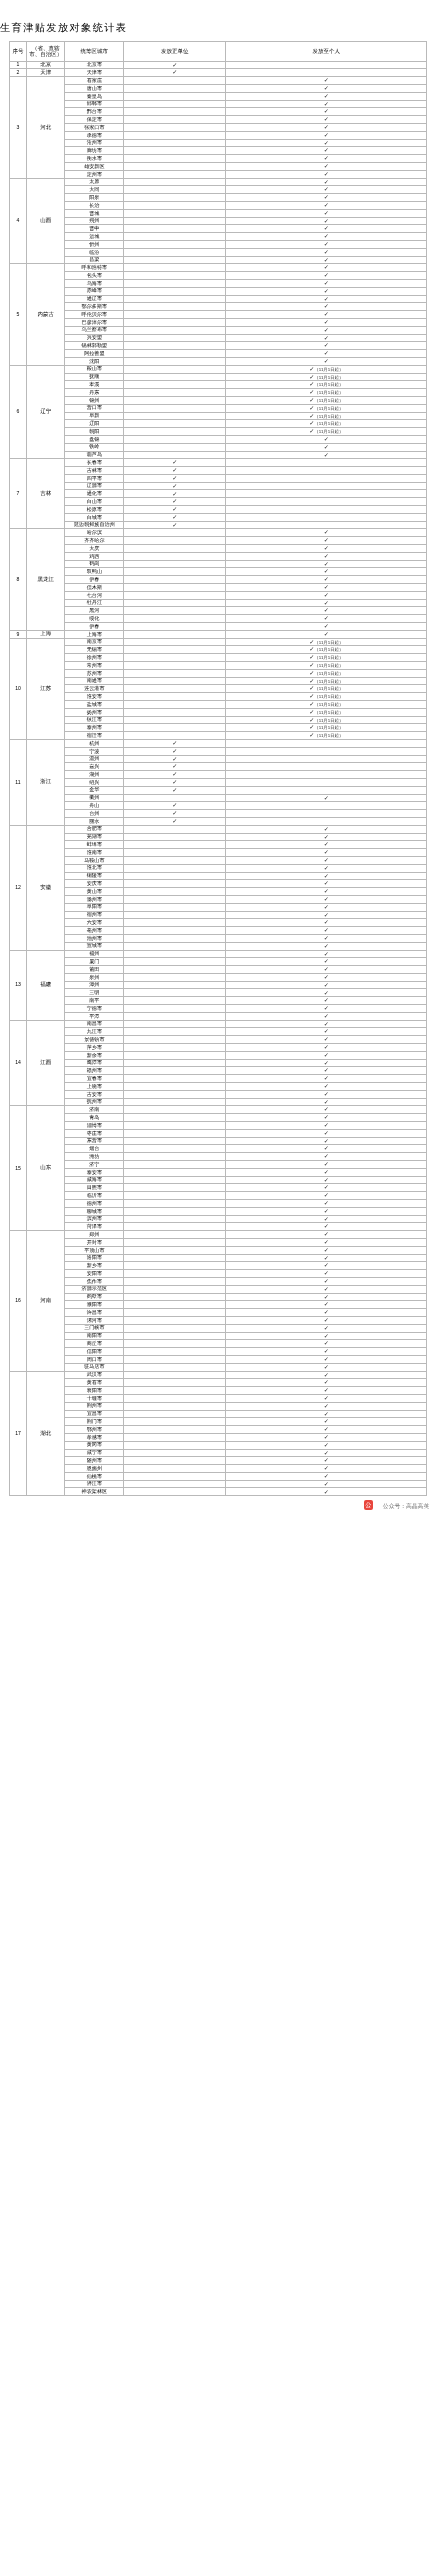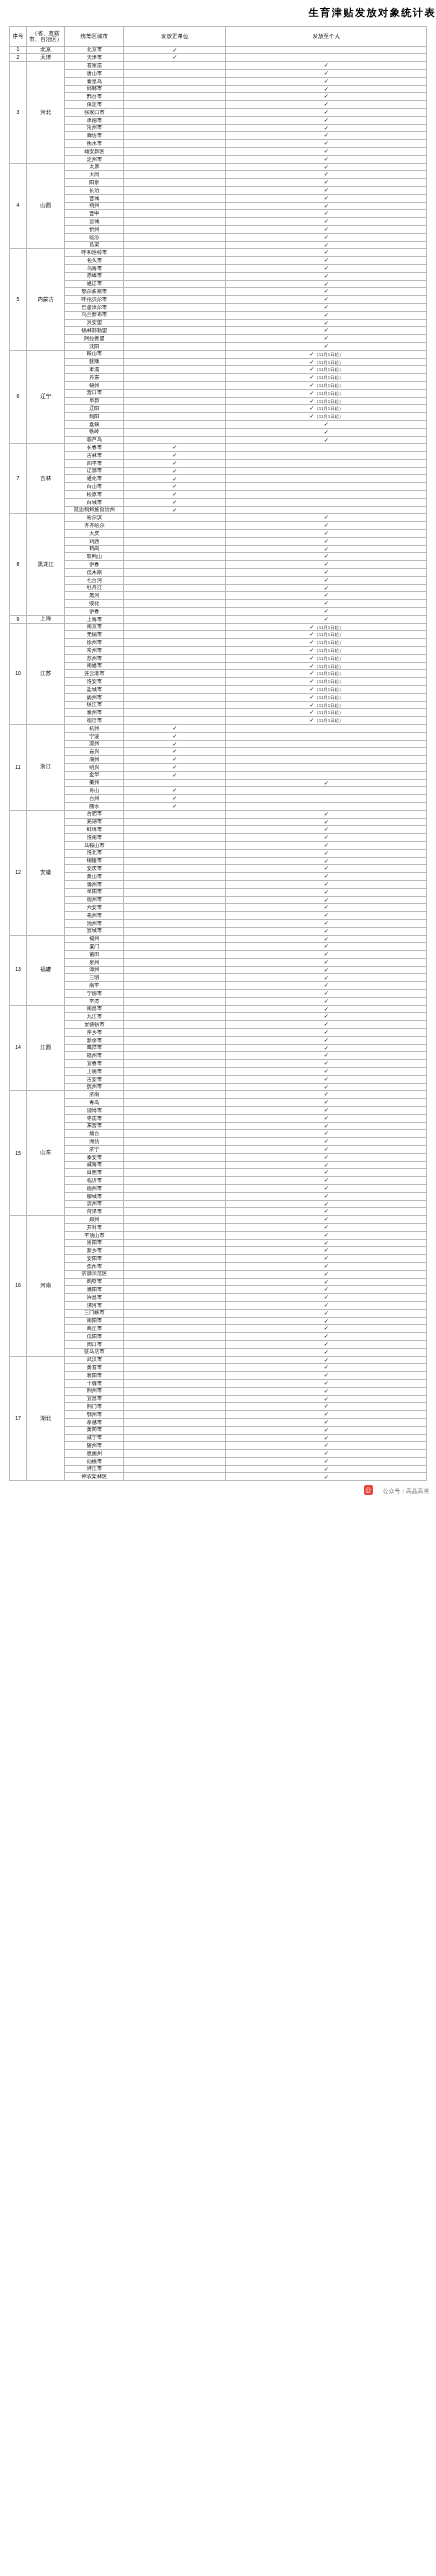--- a/index.html
+++ b/index.html
@@ -4,26 +4,27 @@
 <style>
   html,body{margin:0;padding:0;background:#ffffff;}
   body{
     width:436px;
     font-family:"Liberation Sans","DejaVu Sans",sans-serif;
     color:#000;
     -webkit-font-smoothing:antialiased;
   }
   .page{width:436px;position:relative;}
   .title{
-    text-align:right;
+    text-align:left;
     font-family:"Liberation Serif","DejaVu Serif",serif;
-    font-weight:bold;
+    font-weight:normal;
     font-size:10.2px;
     letter-spacing:1.4px;
     padding:6.1px 0 5.5px 0;
+    margin-top:15px;
   }
   table{
     border-collapse:collapse;
     width:417px;
     margin:0 auto;
     table-layout:fixed;
   }
   col.c0{width:17.7px;}
   col.c1{width:38px;}
   col.c2{width:59px;}

